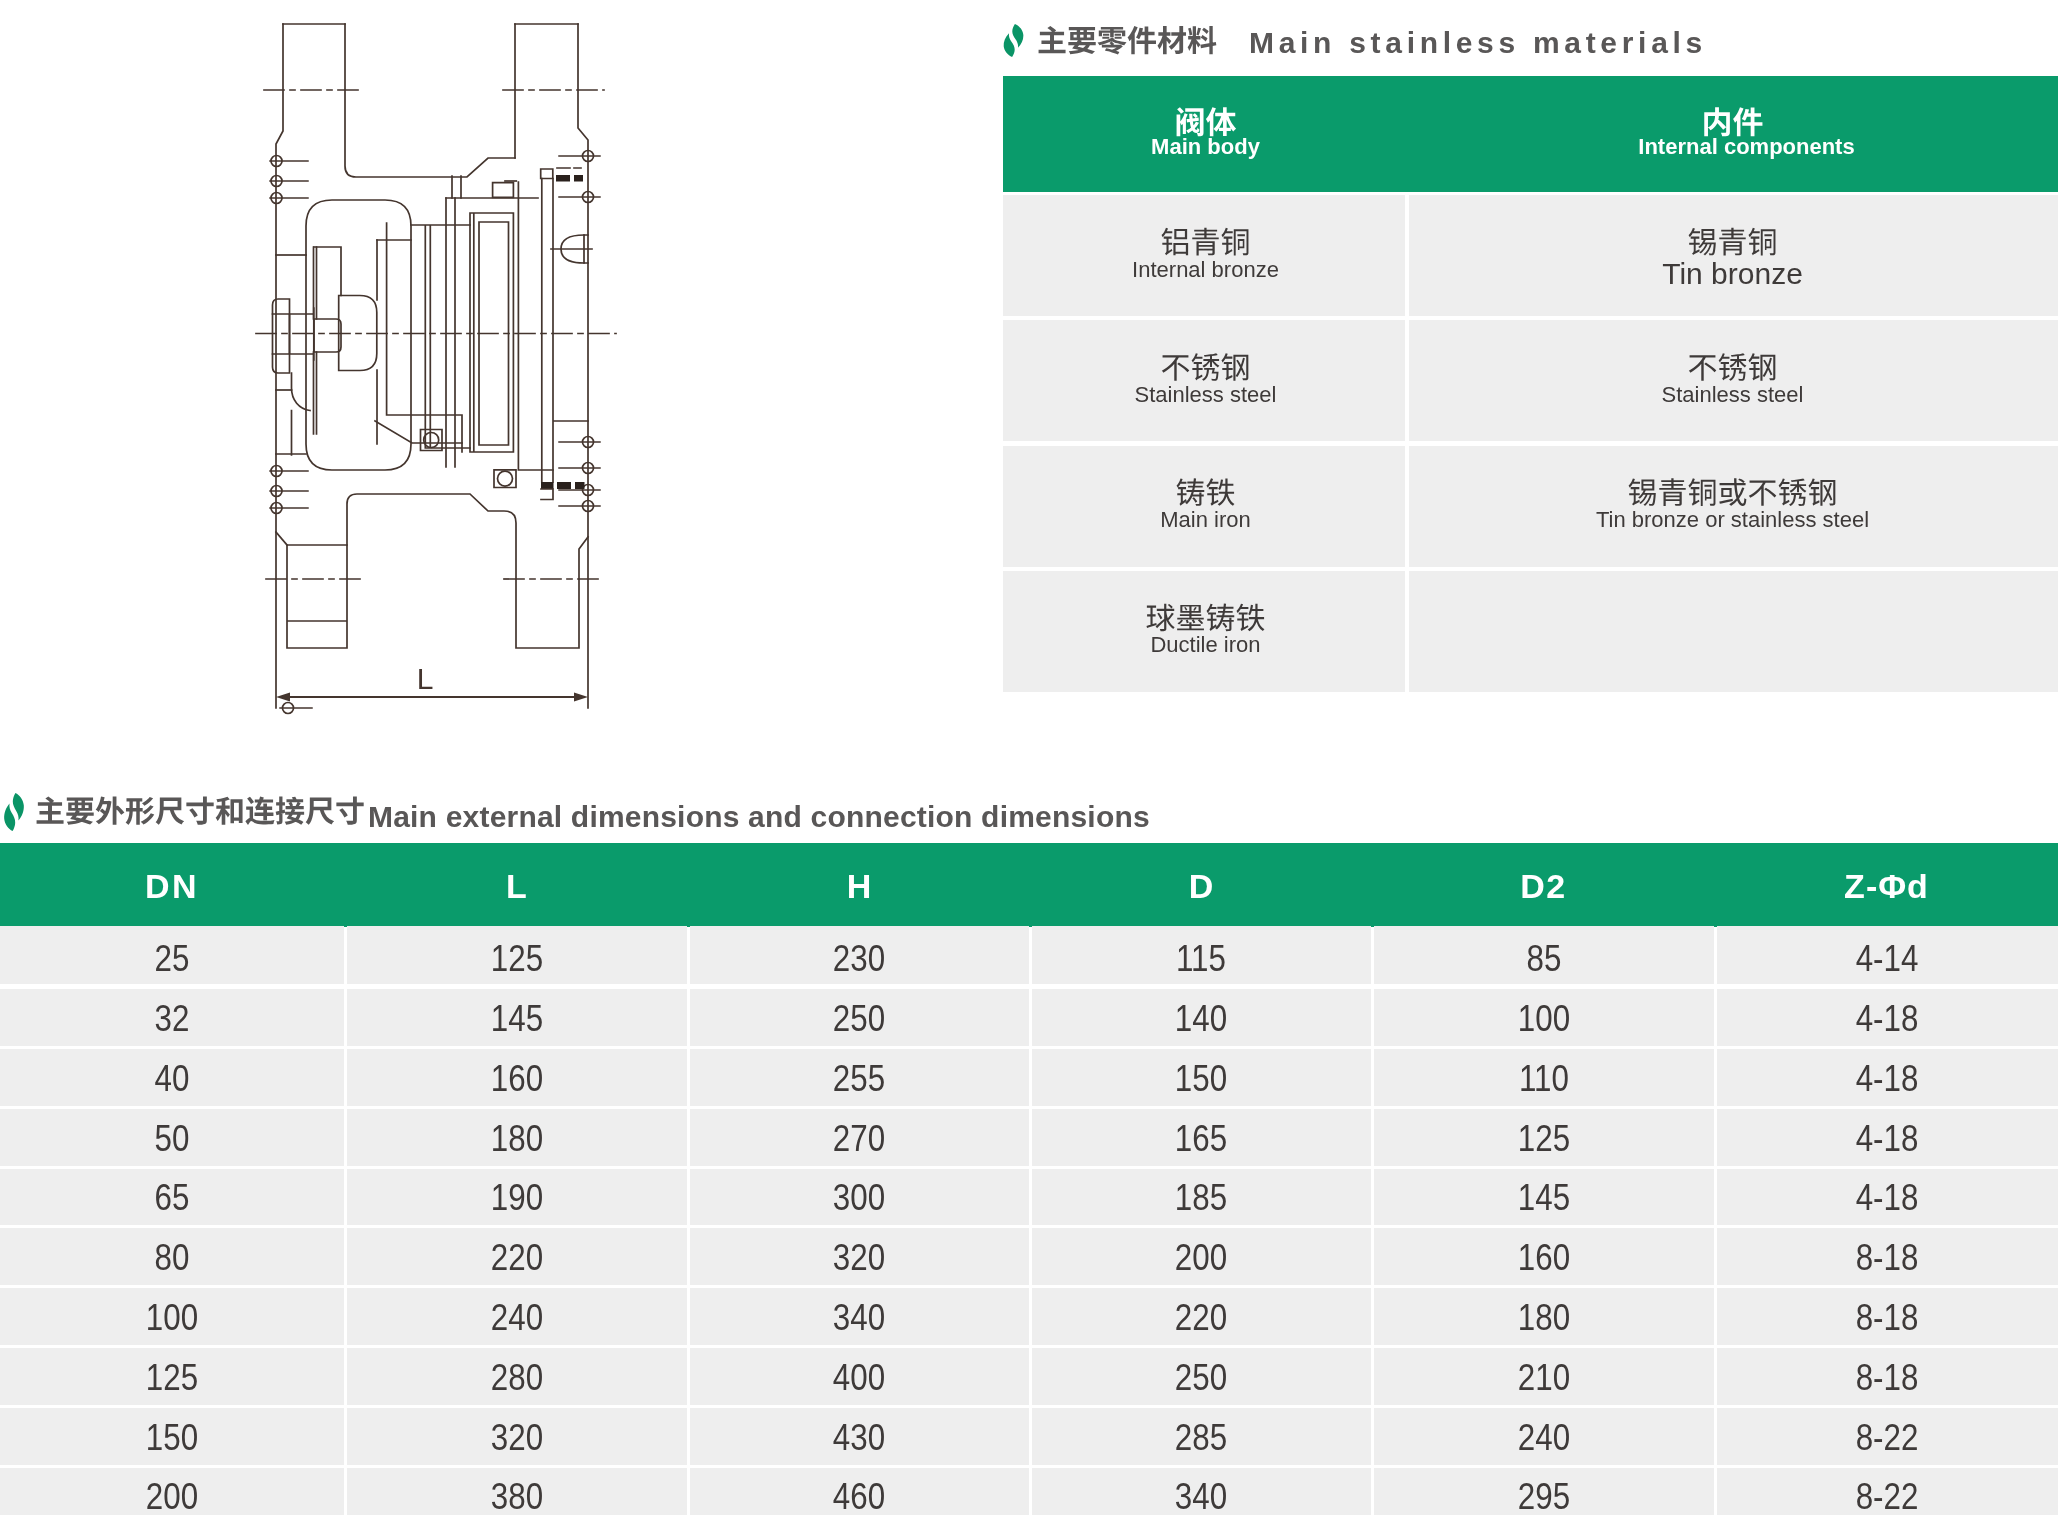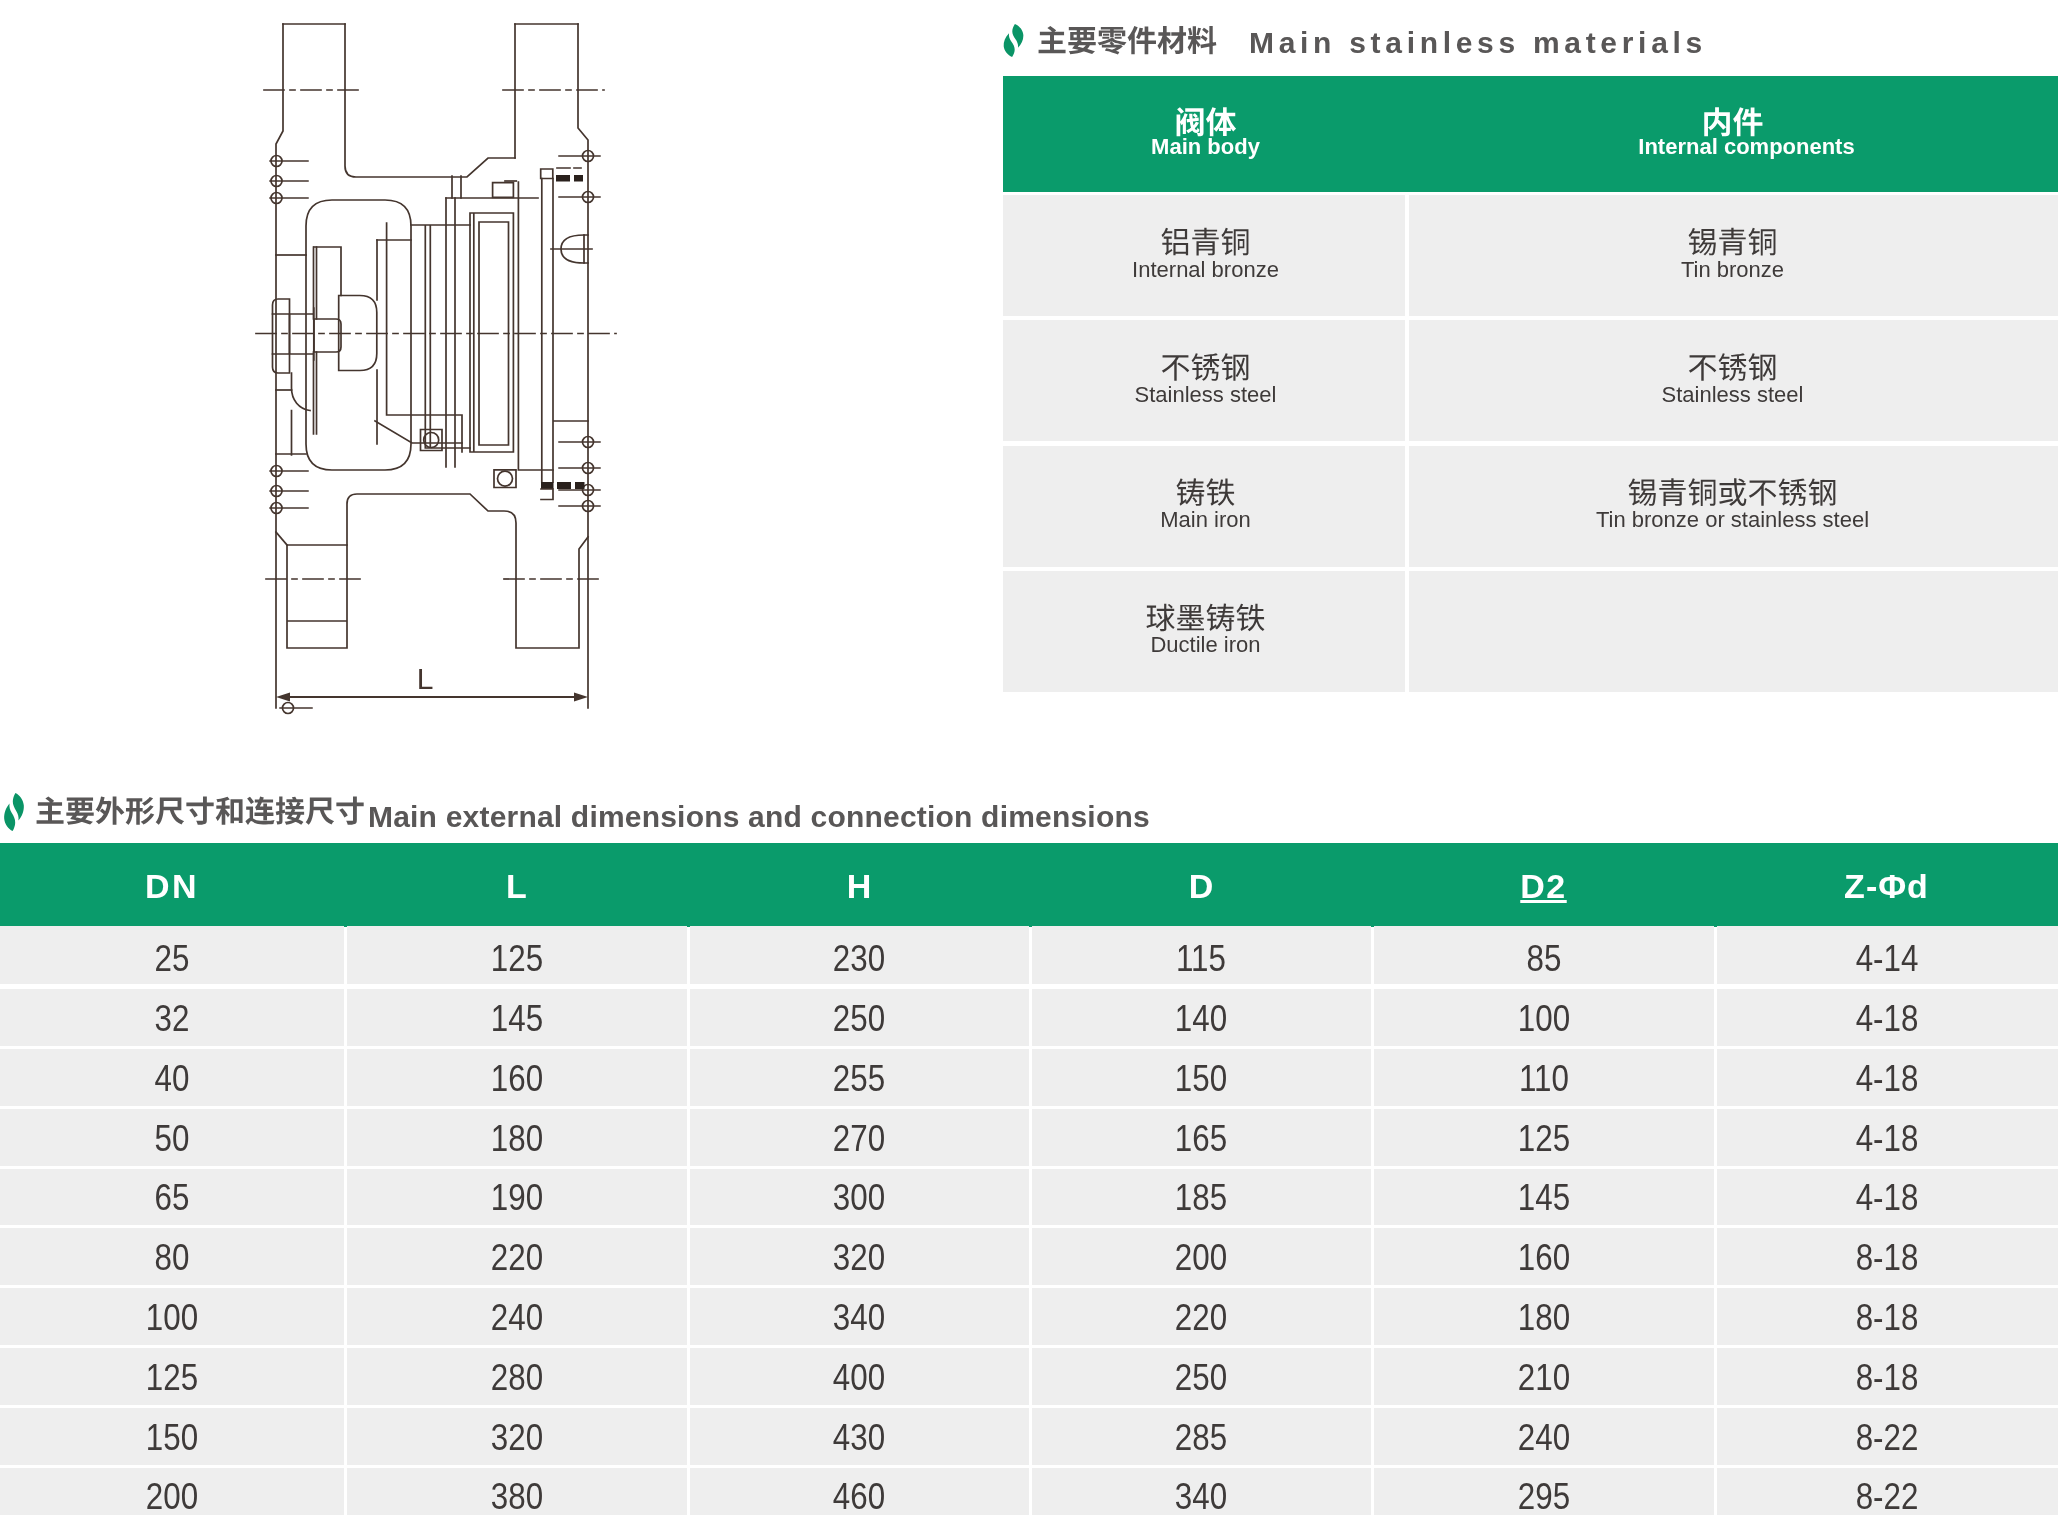--- a/index.html
+++ b/index.html
@@ -74,31 +74,31 @@
 <div class="row" style="left:347.0px;top:1467.7px;width:340.0px;height:47.3px"></div>
 <div class="row" style="left:690.0px;top:1467.7px;width:339.0px;height:47.3px"></div>
 <div class="row" style="left:1032.0px;top:1467.7px;width:339.0px;height:47.3px"></div>
 <div class="row" style="left:1374.0px;top:1467.7px;width:340.0px;height:47.3px"></div>
 <div class="row" style="left:1717.0px;top:1467.7px;width:341.0px;height:47.3px"></div>
 <div class="t" style="top:28.1px;font-size:30.0px;font-weight:700;color:#595757;letter-spacing:4.70px;left:1249.0px;">Main stainless materials</div>
 <div class="t" style="top:801.6px;font-size:30.0px;font-weight:700;color:#595757;letter-spacing:0.20px;left:368.0px;">Main external dimensions and connection dimensions</div>
 <div class="t" style="top:135.7px;font-size:22.0px;font-weight:700;color:#fff;left:1205.5px;transform:translate(-50%);transform-origin:center center;">Main body</div>
 <div class="t" style="top:135.7px;font-size:22.0px;font-weight:700;color:#fff;left:1732.5px;transform:translate(-50%);transform-origin:center center;margin-left:14px;">Internal components</div>
 <div class="t" style="top:259.4px;font-size:22.0px;font-weight:400;color:#3e3a39;left:1205.5px;transform:translate(-50%);transform-origin:center center;">Internal bronze</div>
-<div class="t" style="top:259.4px;font-size:22.0px;font-weight:400;color:#3e3a39;left:1732.5px;transform:translate(-50%);transform-origin:center center;">Tin bronze</div>
+<div class="t" style="top:259.4px;font-size:30px;font-weight:400;color:#3e3a39;left:1732.5px;transform:translate(-50%);transform-origin:center center;">Tin bronze</div>
 <div class="t" style="top:383.9px;font-size:22.0px;font-weight:400;color:#3e3a39;left:1205.5px;transform:translate(-50%);transform-origin:center center;">Stainless steel</div>
 <div class="t" style="top:383.9px;font-size:22.0px;font-weight:400;color:#3e3a39;left:1732.5px;transform:translate(-50%);transform-origin:center center;">Stainless steel</div>
 <div class="t" style="top:508.9px;font-size:22.0px;font-weight:400;color:#3e3a39;left:1205.5px;transform:translate(-50%);transform-origin:center center;">Main iron</div>
 <div class="t" style="top:508.9px;font-size:22.0px;font-weight:400;color:#3e3a39;left:1732.5px;transform:translate(-50%);transform-origin:center center;">Tin bronze or stainless steel</div>
 <div class="t" style="top:633.7px;font-size:22.0px;font-weight:400;color:#3e3a39;left:1205.5px;transform:translate(-50%);transform-origin:center center;text-align:right;">Ductile iron</div>
 <div class="t" style="top:869.2px;font-size:34.0px;font-weight:700;color:#fff;letter-spacing:2.50px;left:172.0px;transform:translate(-50%);transform-origin:center center;">DN</div>
 <div class="t" style="top:869.2px;font-size:34.0px;font-weight:700;color:#fff;left:516.5px;transform:translate(-50%);transform-origin:center center;">L</div>
 <div class="t" style="top:869.2px;font-size:34.0px;font-weight:700;color:#fff;left:859.0px;transform:translate(-50%);transform-origin:center center;">H</div>
 <div class="t" style="top:869.2px;font-size:34.0px;font-weight:700;color:#fff;left:1201.0px;transform:translate(-50%);transform-origin:center center;">D</div>
-<div class="t" style="top:869.2px;font-size:34.0px;font-weight:700;color:#fff;letter-spacing:1.50px;left:1543.5px;transform:translate(-50%);transform-origin:center center;text-decoration:underline;">D2</div>
+<div class="t" style="top:869.2px;font-size:34.0px;font-weight:700;color:#fff;letter-spacing:1.50px;left:1543.5px;transform:translate(-50%);transform-origin:center center;">D2</div>
 <div class="t" style="top:869.2px;font-size:34.0px;font-weight:700;color:#fff;letter-spacing:1.00px;left:1886.5px;transform:translate(-50%);transform-origin:center center;">Z-Φd</div>
 <div class="t" style="top:941.0px;font-size:36.0px;font-weight:400;color:#3e3a39;left:172.0px;transform:translate(-50%) scaleX(0.870);transform-origin:center center;">25</div>
 <div class="t" style="top:941.0px;font-size:36.0px;font-weight:400;color:#3e3a39;left:516.5px;transform:translate(-50%) scaleX(0.870);transform-origin:center center;">125</div>
 <div class="t" style="top:941.0px;font-size:36.0px;font-weight:400;color:#3e3a39;left:859.0px;transform:translate(-50%) scaleX(0.870);transform-origin:center center;">230</div>
 <div class="t" style="top:941.0px;font-size:36.0px;font-weight:400;color:#3e3a39;left:1201.0px;transform:translate(-50%) scaleX(0.870);transform-origin:center center;">115</div>
 <div class="t" style="top:941.0px;font-size:36.0px;font-weight:400;color:#3e3a39;left:1543.5px;transform:translate(-50%) scaleX(0.870);transform-origin:center center;">85</div>
 <div class="t" style="top:941.0px;font-size:36.0px;font-weight:400;color:#3e3a39;left:1886.5px;transform:translate(-50%) scaleX(0.870);transform-origin:center center;">4-14</div>
 <div class="t" style="top:1000.8px;font-size:36.0px;font-weight:400;color:#3e3a39;left:172.0px;transform:translate(-50%) scaleX(0.870);transform-origin:center center;">32</div>
 <div class="t" style="top:1000.8px;font-size:36.0px;font-weight:400;color:#3e3a39;left:516.5px;transform:translate(-50%) scaleX(0.870);transform-origin:center center;">145</div>
 <div class="t" style="top:1000.8px;font-size:36.0px;font-weight:400;color:#3e3a39;left:859.0px;transform:translate(-50%) scaleX(0.870);transform-origin:center center;">250</div>

